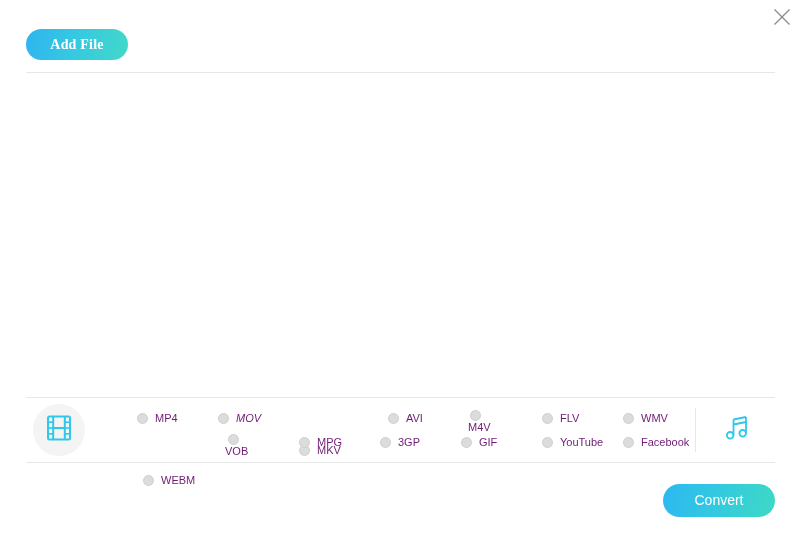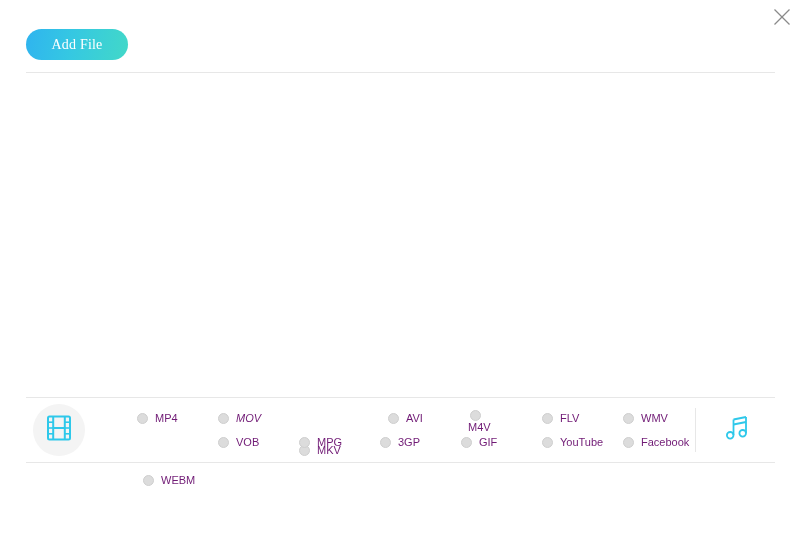--- a/index.html
+++ b/index.html
@@ -49,21 +49,21 @@
     left: 26px;
     top: 29px;
     width: 102px;
     height: 31px;
     border: none;
     border-radius: 16px;
     background: linear-gradient(100deg, #2fb4ef 0%, #35c8e2 45%, #42d8c8 100%);
     color: #ffffff;
     font-family: "Liberation Serif", serif;
     font-size: 14px;
-    font-weight: normal;
+    font-weight: bold;
     letter-spacing: 0.2px;
     cursor: pointer;
     padding: 0;
     line-height: 31px;
     text-align: center;
   }
 
   .hr {
     position: absolute;
     left: 26px;
@@ -239,21 +239,21 @@
       </div>
       <div class="fmt-opt" style="left:37px; top:36px;margin-top:38px;">
         <span class="radio"></span>
         <span class="fmt-label">WEBM</span>
       </div>
 
       <div class="fmt-opt" style="left:112px; top:12px;font-style:italic;">
         <span class="radio"></span>
         <span class="fmt-label">MOV</span>
       </div>
-      <div class="fmt-opt" style="left:112px; top:36px;">
+      <div class="fmt-opt" style="left:112px; top:36px;flex-direction:column;">
         <span class="radio"></span>
         <span class="fmt-label">VOB</span>
       </div>
 
       <div class="fmt-opt" style="left:193px; top:12px;margin-top:32px;">
         <span class="radio"></span>
         <span class="fmt-label">MKV</span>
       </div>
       <div class="fmt-opt" style="left:193px; top:36px;">
         <span class="radio"></span>
@@ -310,14 +310,17 @@
           <circle cx="7.2" cy="22.3" r="3.3" fill="none" stroke="#2ec8ea" stroke-width="1.8"></circle>
           <circle cx="19.7" cy="20.3" r="3.3" fill="none" stroke="#2ec8ea" stroke-width="1.8"></circle>
         </svg>
       </span>
     </div>
 
   </div>
 
   <div class="hr hr-panel-bottom"></div>
 
+  <div class="footer">
+    <button class="convert-btn">Convert</button>
+  </div>
 
 </div>
 
 </body></html>

